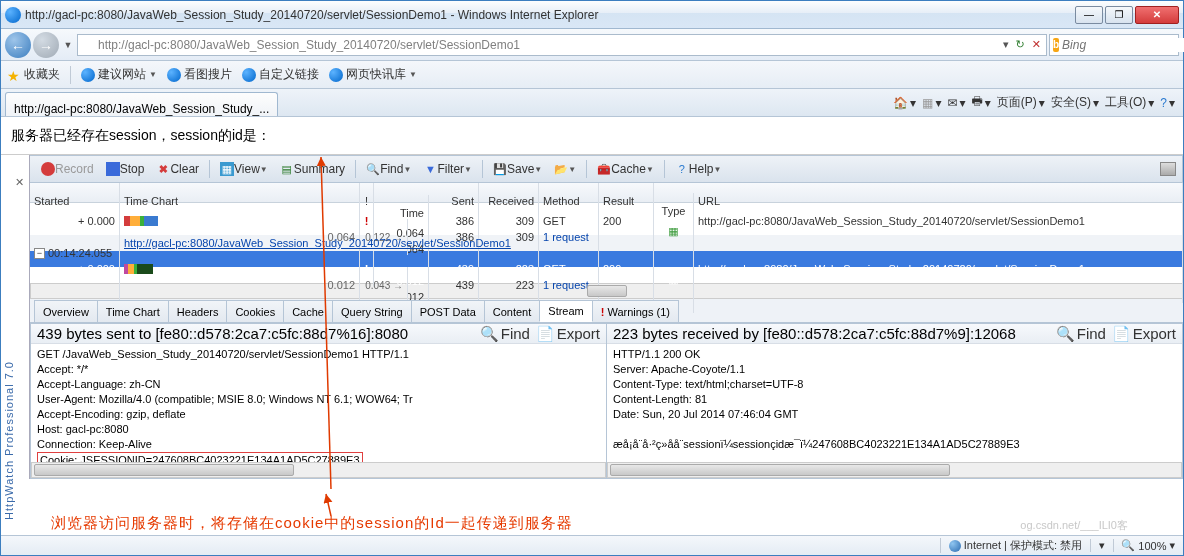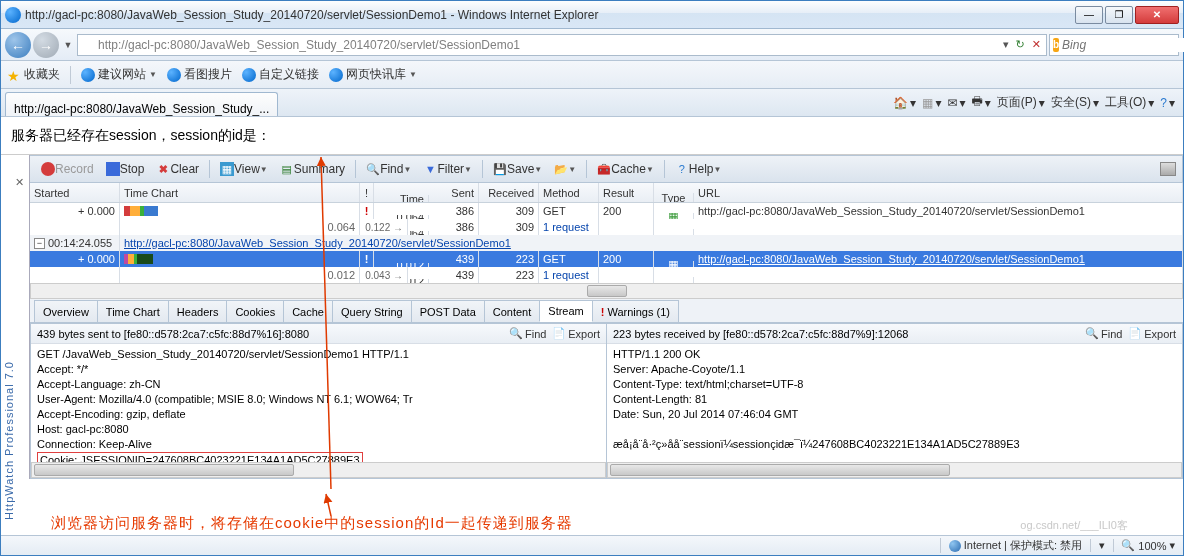--- a/index.html
+++ b/index.html
@@ -59,21 +59,21 @@
 .tb-icon { width: 14px; height: 14px; display: inline-flex; align-items: center; justify-content: center; font-size: 11px; }
 .tb-icon.red { background: #d43c3c; border-radius: 50%; }
 .tb-icon.blue-sq { background: #3a6ada; }
 .tb-icon.clear { color: #d43c3c; font-weight: bold; }
 .tb-icon.save { color: #2a7a2a; }
 .tb-spacer { flex: 1; }
 .tb-right { width: 16px; height: 14px; background: linear-gradient(#ddd,#aaa); border: 1px solid #888; }
 
 
 .grid-hdr { height: 20px; display: flex; background: linear-gradient(#f7f9fc,#e9eef4); border-bottom: 1px solid #c8d2dc; font-size: 11px; color: #333; }
-.grid-hdr > div, .grid-row > div { border-right: 1px solid #d8dee6; padding: 2px 4px; display: flex; align-items: center; overflow: hidden; white-space: nowrap; }
+.grid-hdr > div, .grid-row > div { border-right: 1px solid #d8dee6; padding: 18px 4px; display: flex; align-items: center; overflow: hidden; white-space: nowrap; }
 .col-started { width: 90px; }
 .col-tc { width: 240px; }
 .col-bang { width: 14px; justify-content: center; }
 .col-time { width: 55px; justify-content: flex-end; margin-top: 12px; }
 .col-sent { width: 50px; justify-content: flex-end; }
 .col-recv { width: 60px; justify-content: flex-end; }
 .col-method { width: 60px; }
 .col-result { width: 55px; }
 .col-type { width: 40px; justify-content: center; margin-top: 10px; }
 .col-url { flex: 1; }
@@ -94,21 +94,21 @@
 
 .mid-tabs { display: flex; height: 24px; align-items: flex-end; background: #eef2f7; padding-left: 4px; border-bottom: 1px solid #b5c5d6; }
 .mid-tab { height: 22px; padding: 0 8px; border: 1px solid #b5c5d6; border-bottom: none; background: linear-gradient(#f1f4f8,#e3e9f0); display: flex; align-items: center; font-size: 11px; margin-right: -1px; }
 .mid-tab.active { background: #fff; border-bottom: 1px solid #fff; position: relative; z-index: 2; }
 .warn-red { color: #c00; font-weight: bold; margin-right: 3px; }
 
 
 .panels { display: flex; height: 156px; }
 .panel { flex: 1; border: 1px solid #b5c5d6; display: flex; flex-direction: column; min-width: 0; }
 .panel:first-child { border-right: none; }
-.panel-hdr { height: 20px; background: linear-gradient(#f7f9fc,#e9eef4); display: flex; align-items: center; padding: 0 6px; font-size: 11px; border-bottom: 1px solid #d8dee6; gap: 6px; }
+.panel-hdr { height: 20px; background: linear-gradient(#f7f9fc,#e9eef4); display: flex; align-items: center; padding: 0 6px; font-size: 15px; border-bottom: 1px solid #d8dee6; gap: 6px; }
 .panel-hdr .spacer { flex: 1; }
 .panel-hdr .act { display: flex; align-items: center; gap: 2px; color: #333; }
 .panel-body { flex: 1; padding: 3px 6px; font-family: "Courier New", monospace; font-size: 11px; color: #000; overflow: hidden; white-space: pre; line-height: 14px; position: relative; }
 .cookie-box { border: 1px solid #e04040; display: inline-block; padding: 0 2px; }
 
 
 .annotation { position: absolute; left: 50px; bottom: 22px; font-size: 15px; color: #e63a00; letter-spacing: 1px; }
 .red-arrow-svg { position: absolute; pointer-events: none; }
 
 

